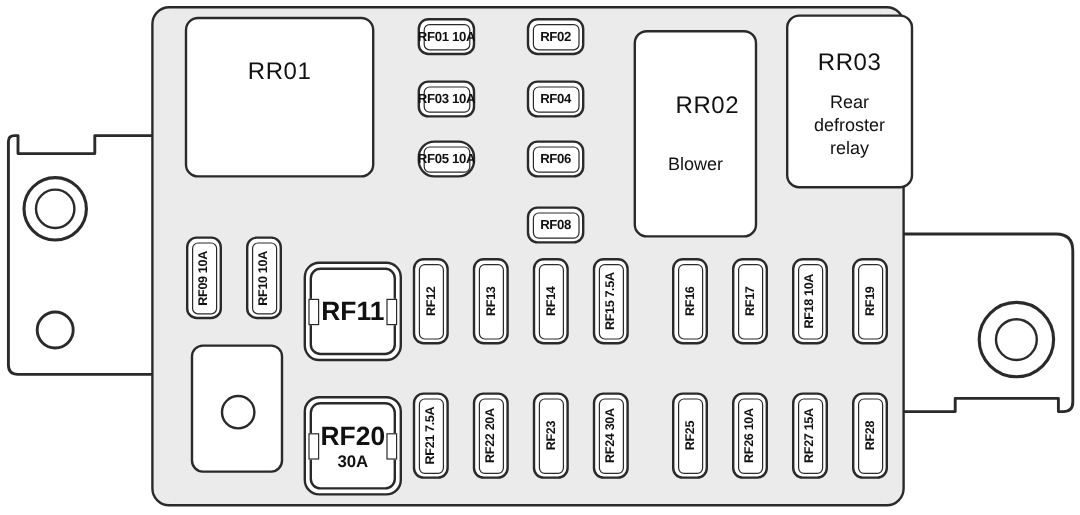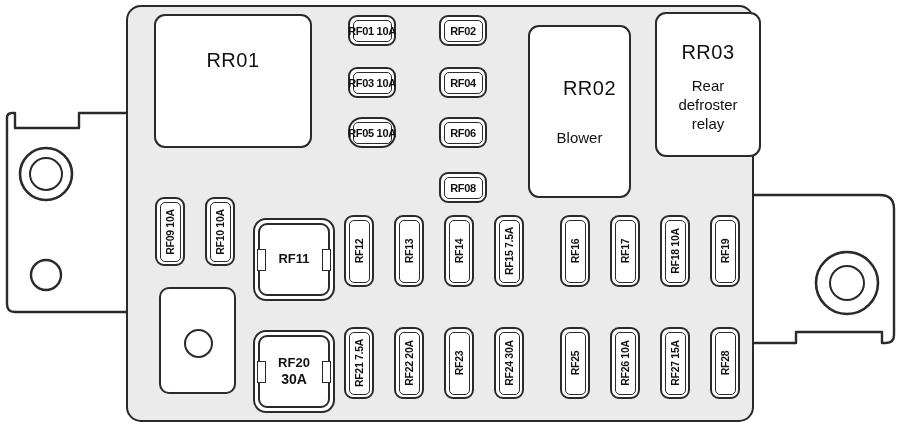--- a/index.html
+++ b/index.html
@@ -39,21 +39,21 @@
   .fuse-v .label{font-size:10.5px;font-weight:700;letter-spacing:-.3px;white-space:nowrap;transform:rotate(-90deg);}
   
   .module{
     position:absolute;width:82px;height:83px;background:var(--box);
     border:2.5px solid var(--line);border-radius:13px;box-sizing:border-box;
   }
   .module .m-inner{
     position:absolute;inset:3px;border:2px solid var(--line);border-radius:9px;
     display:flex;flex-direction:column;align-items:center;justify-content:center;line-height:1.15;
   }
-  .module .m-code{font-size:13px;font-weight:600;}
+  .module .m-code{font-size:22px;font-weight:600;}
   .module .m-rating{font-size:14px;font-weight:600;}
   .module .tab{
     position:absolute;width:9px;height:22px;background:var(--box);
     border:1.5px solid var(--line);top:50%;margin-top:-11px;box-sizing:border-box;z-index:2;
   }
   .module .tab-l{left:2px;}
   .module .tab-r{right:2px;}
   
   .blank-box{
     position:absolute;left:31px;top:280px;width:77px;height:107px;

